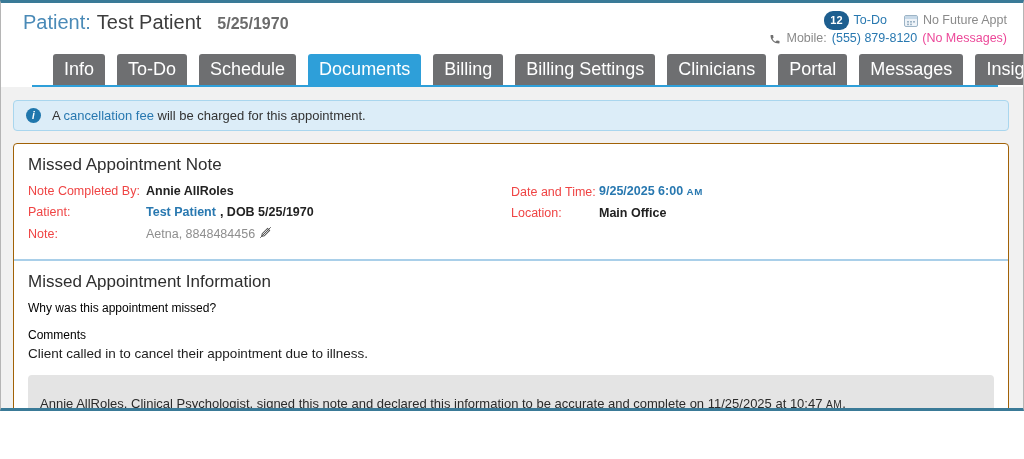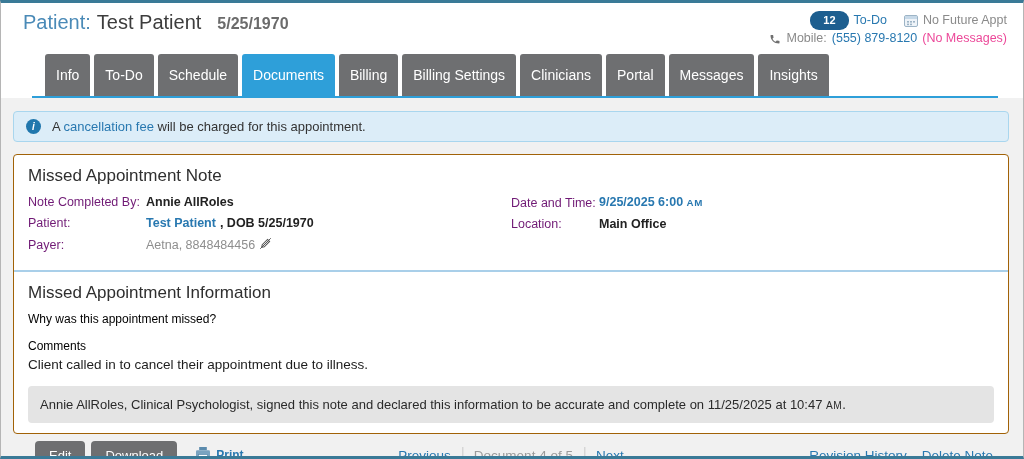--- a/index.html
+++ b/index.html
@@ -1,68 +1,68 @@
 <!DOCTYPE html>
 <html><head>
 <meta charset="utf-8">
 <style>
   * { box-sizing: border-box; margin: 0; padding: 0; }
   html,body { background:#fff; }
   body { width:1024px; height:459px; font-family:"Liberation Sans", sans-serif; }
   .page {
-    width:1024px; height:459px; overflow:hidden;
+    width:1024px; height:411px; overflow:hidden;
     border-top:3px solid #3a7a97; border-bottom:3px solid #3a7a97;
     border-left:1px solid #b5b5b5; border-right:1px solid #b5b5b5;
     display:flex; flex-direction:column; background:#fff;
   }
 
   
   .header { background:#fff; padding:8px 16px 0 22px; }
   .header-top { display:flex; justify-content:space-between; align-items:flex-start; }
   .title-line { display:flex; align-items:baseline; }
   .title-patient { font-size:20px; color:#4a8ab7; }
   .title-name { font-size:20px; color:#3d3d3d; margin-left:6px; }
   .title-dob { font-size:16px; font-weight:bold; color:#6b6b6b; margin-left:16px; }
   .header-right { text-align:right; font-size:12.5px; color:#8a8a8a; line-height:17px; }
   .hr-row { display:flex; justify-content:flex-end; align-items:center; gap:5px; }
-  .badge { background:#1d5e8f; color:#fff; border-radius:9px; padding:1px 13px; font-size:11px; font-weight:bold; }
+  .badge { background:#1d5e8f; color:#fff; border-radius:9px; padding:1px 6px; font-size:11px; font-weight:bold; }
   .link { color:#2878b0; text-decoration:none; cursor:pointer; }
   .muted { color:#ec4899; }
   .cal-icon, .phone-icon { display:inline-flex; }
   .gap-l { margin-left:12px; }
 
   
   .tabs-wrap { border-bottom:2px solid #2e9fd9; margin:7px 9px 0 9px; }
   .tabs { display:flex; gap:4px; margin-left:13px; }
-  .tab { background:#6e6f71; color:#fff; font-size:14px; padding:13px 11px;
-         border-radius:3px 3px 0 0; cursor:pointer; white-space:nowrap; }
+  .tab { background:#6e6f71; color:#fff; font-size:18px; padding:5px 11px;
+         border-radius:3px 3px 0 0; cursor:pointer; white-space:nowrap;margin-left:8px; }
   .tab.active { background:#2e9fd9; }
 
   
   .content { background:#f1f1f1; flex:1; padding:0 14px 0 12px; display:flex; flex-direction:column; }
   .banner { margin-top:13px; background:#dcedf8; border:1px solid #a9d6ee; border-radius:4px;
             padding:7px 12px; font-size:13px; color:#333; display:flex; align-items:center; gap:11px; }
   .info-icon { width:15px; height:15px; min-width:15px; border-radius:50%; background:#2077ad; color:#fff;
                font-size:10px; font-weight:bold; font-style:italic; display:flex; align-items:center; justify-content:center; }
 
   .card { background:#fff; border:1px solid #a16207; border-radius:4px; margin-top:12px; }
   .card-section { padding:11px 14px 10px 14px; }
   .section-title { font-size:17px; font-weight:400; color:#2f2f2f; margin-bottom:9px; }
   .fields { display:flex; }
   .fcol { width:50%; }
   .frow { display:flex; margin-bottom:7px; font-size:12.5px; line-height:14px; align-items:center; }
-  .flabel { width:118px; color:#701a75; flex:none; }
+  .flabel { width:118px; color:#ef4444; flex:none; }
   .flabel.short { width:88px; }
   .fvalue { color:#222; font-weight:bold; display:flex; align-items:center; gap:4px; }
   .fvalue.gray { color:#8e8e8e; font-weight:normal; }
   .meridiem { font-size:0.78em; letter-spacing:0.5px; }
   .divider { border-top:2px solid #a9cfe9; }
   .qlabel { font-size:12px; color:#000000; margin:7px 0 4px; }
   .qanswer { font-size:13.5px; color:#1d1d1d; line-height:16px; }
-  .signature { background:#e4e4e4; border-radius:4px; padding:11px 12px; margin-top:13px; font-size:13px; color:#2a2a2a; }
+  .signature { background:#e4e4e4; border-radius:4px; padding:21px 12px; margin-top:13px; font-size:13px; color:#2a2a2a; }
 
   
   .footer { height:44px; min-height:44px; display:flex; align-items:center; position:relative;
             background:#f1f1f1; padding:0 16px 2px 22px; }
   .btn { background:#6e6f71; color:#fff; border:none; border-radius:4px; padding:7px 14px;
          font-size:13px; font-family:inherit; cursor:pointer; margin-right:6px; }
   .print-link { margin-left:12px; display:inline-flex; align-items:center; gap:5px;
                 font-size:12px; font-weight:bold; }
   .pager { position:absolute; left:50%; transform:translateX(-50%); display:flex; align-items:center;
            gap:11px; font-size:13.5px; }
@@ -151,21 +151,21 @@
               <span class="fvalue">Annie AllRoles</span>
             </div>
             <div class="frow">
               <span class="flabel">Patient:</span>
               <span class="fvalue">
                 <span class="link" style="font-weight:bold">Test Patient</span>
                   <span>, DOB 5/25/1970</span>
               </span>
             </div>
             <div class="frow">
-              <span class="flabel">Payer:</span>
+              <span class="flabel">Note:</span>
               <span class="fvalue gray">
                 <span>Aetna, 8848484456</span>
                 <span>
                   <svg width="13" height="13" viewBox="0 0 16 16">
                       <path d="M10.5 3l2.5 2.5-6.5 6.5-3.2.7.7-3.2z" fill="none" stroke="#555" stroke-width="1.3"></path>
                       <line x1="1.5" y1="14.5" x2="14.5" y2="1.5" stroke="#555" stroke-width="1.2"></line>
                     </svg>
                 </span>
               </span>
             </div>

